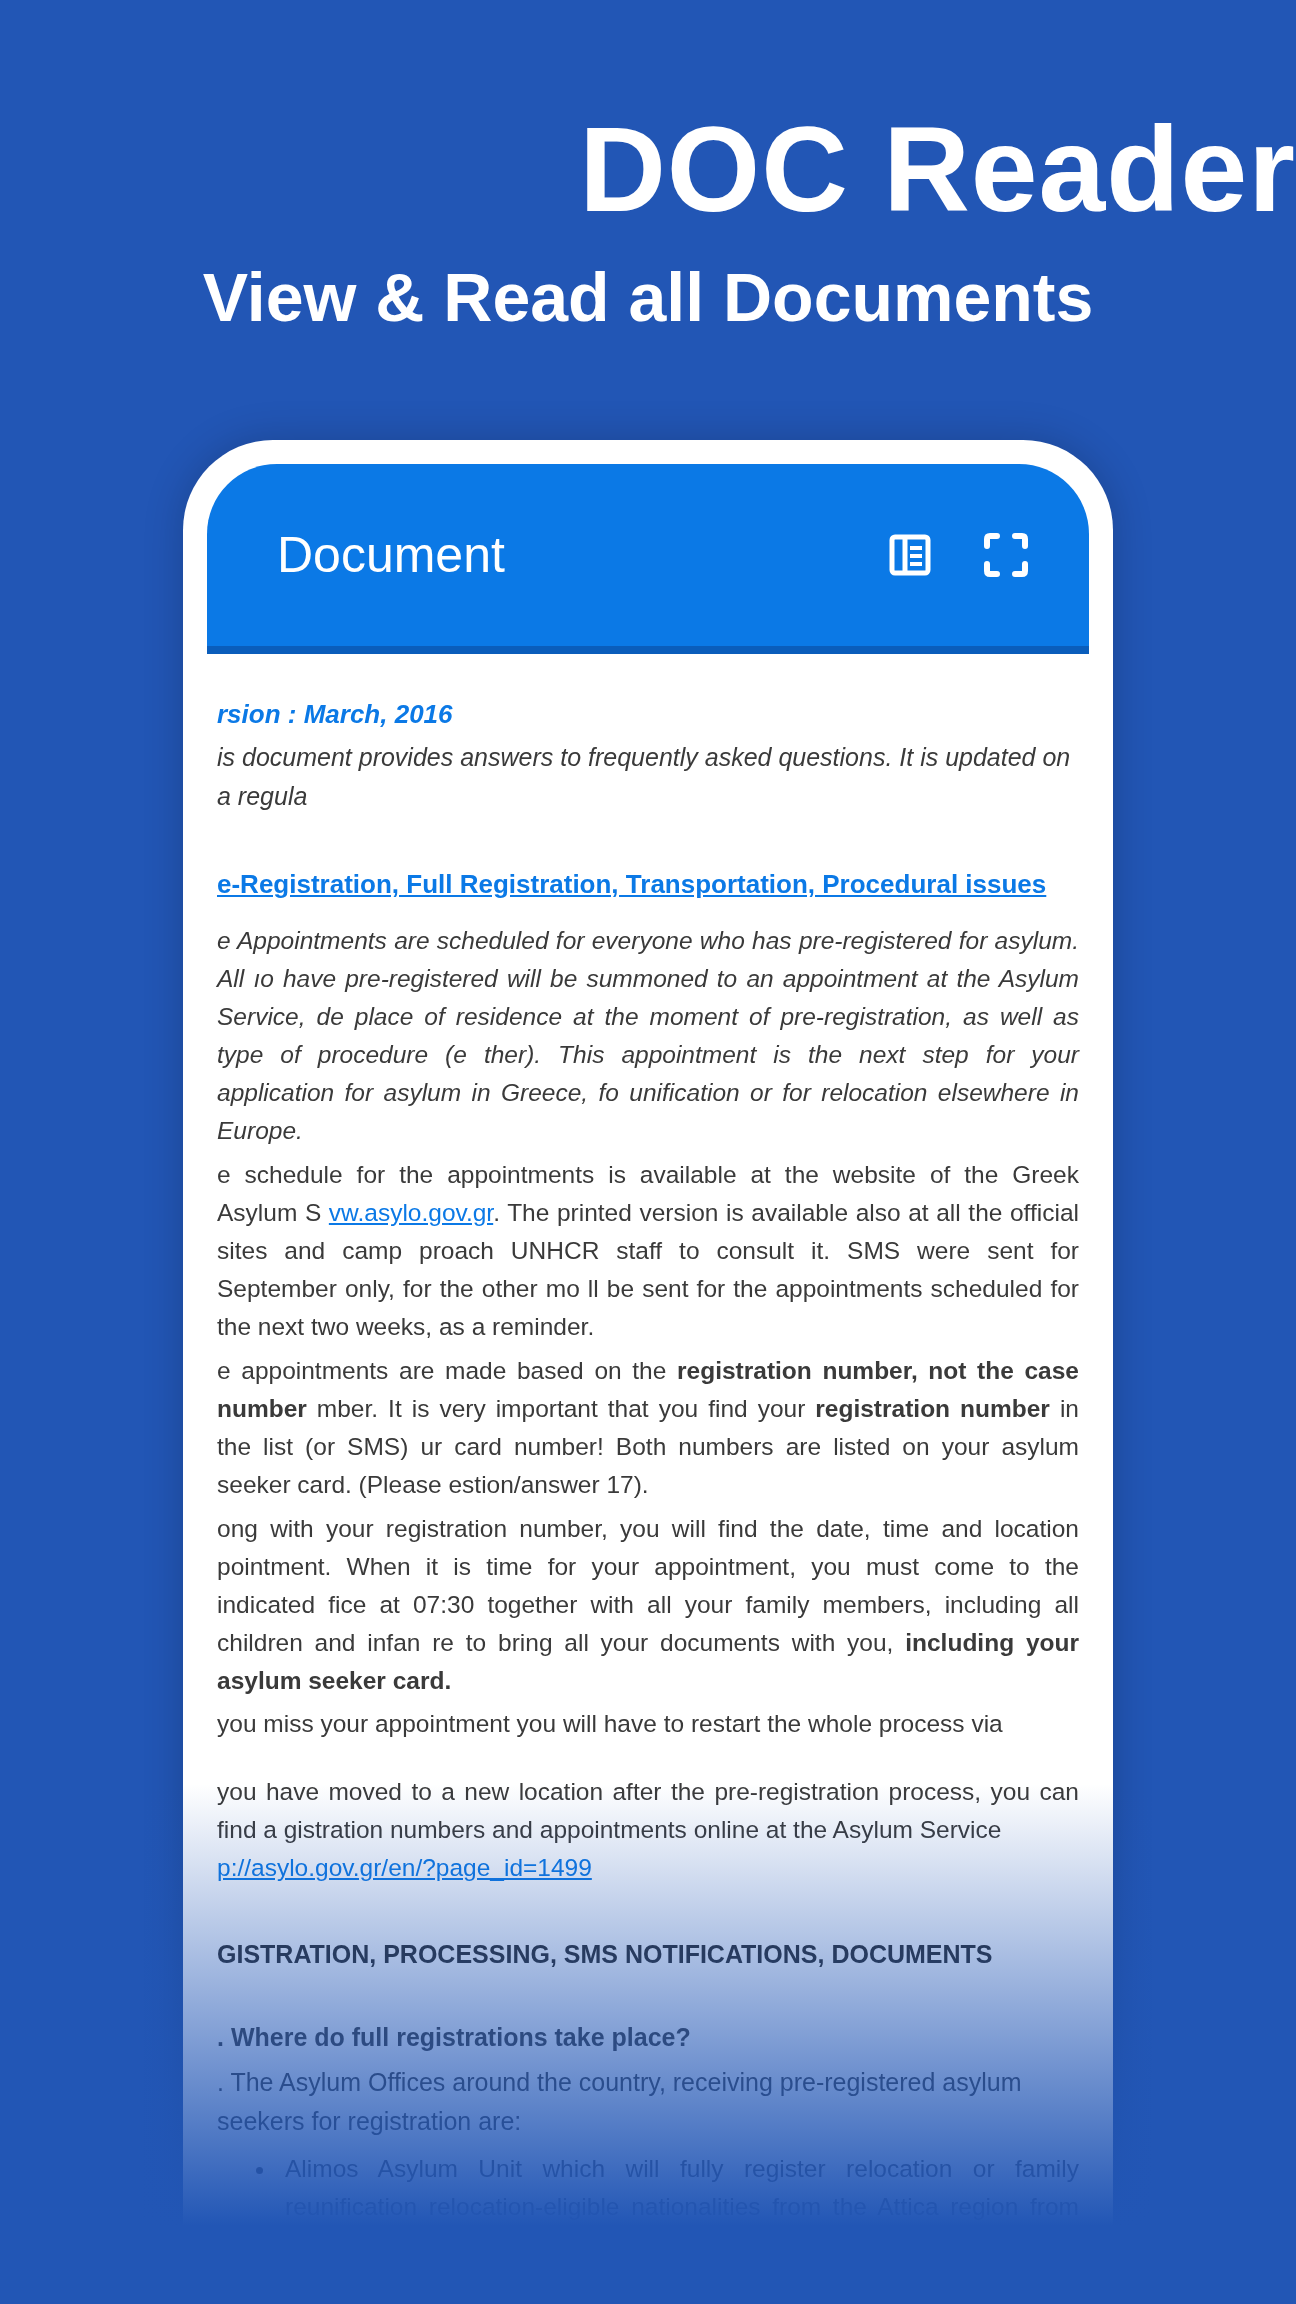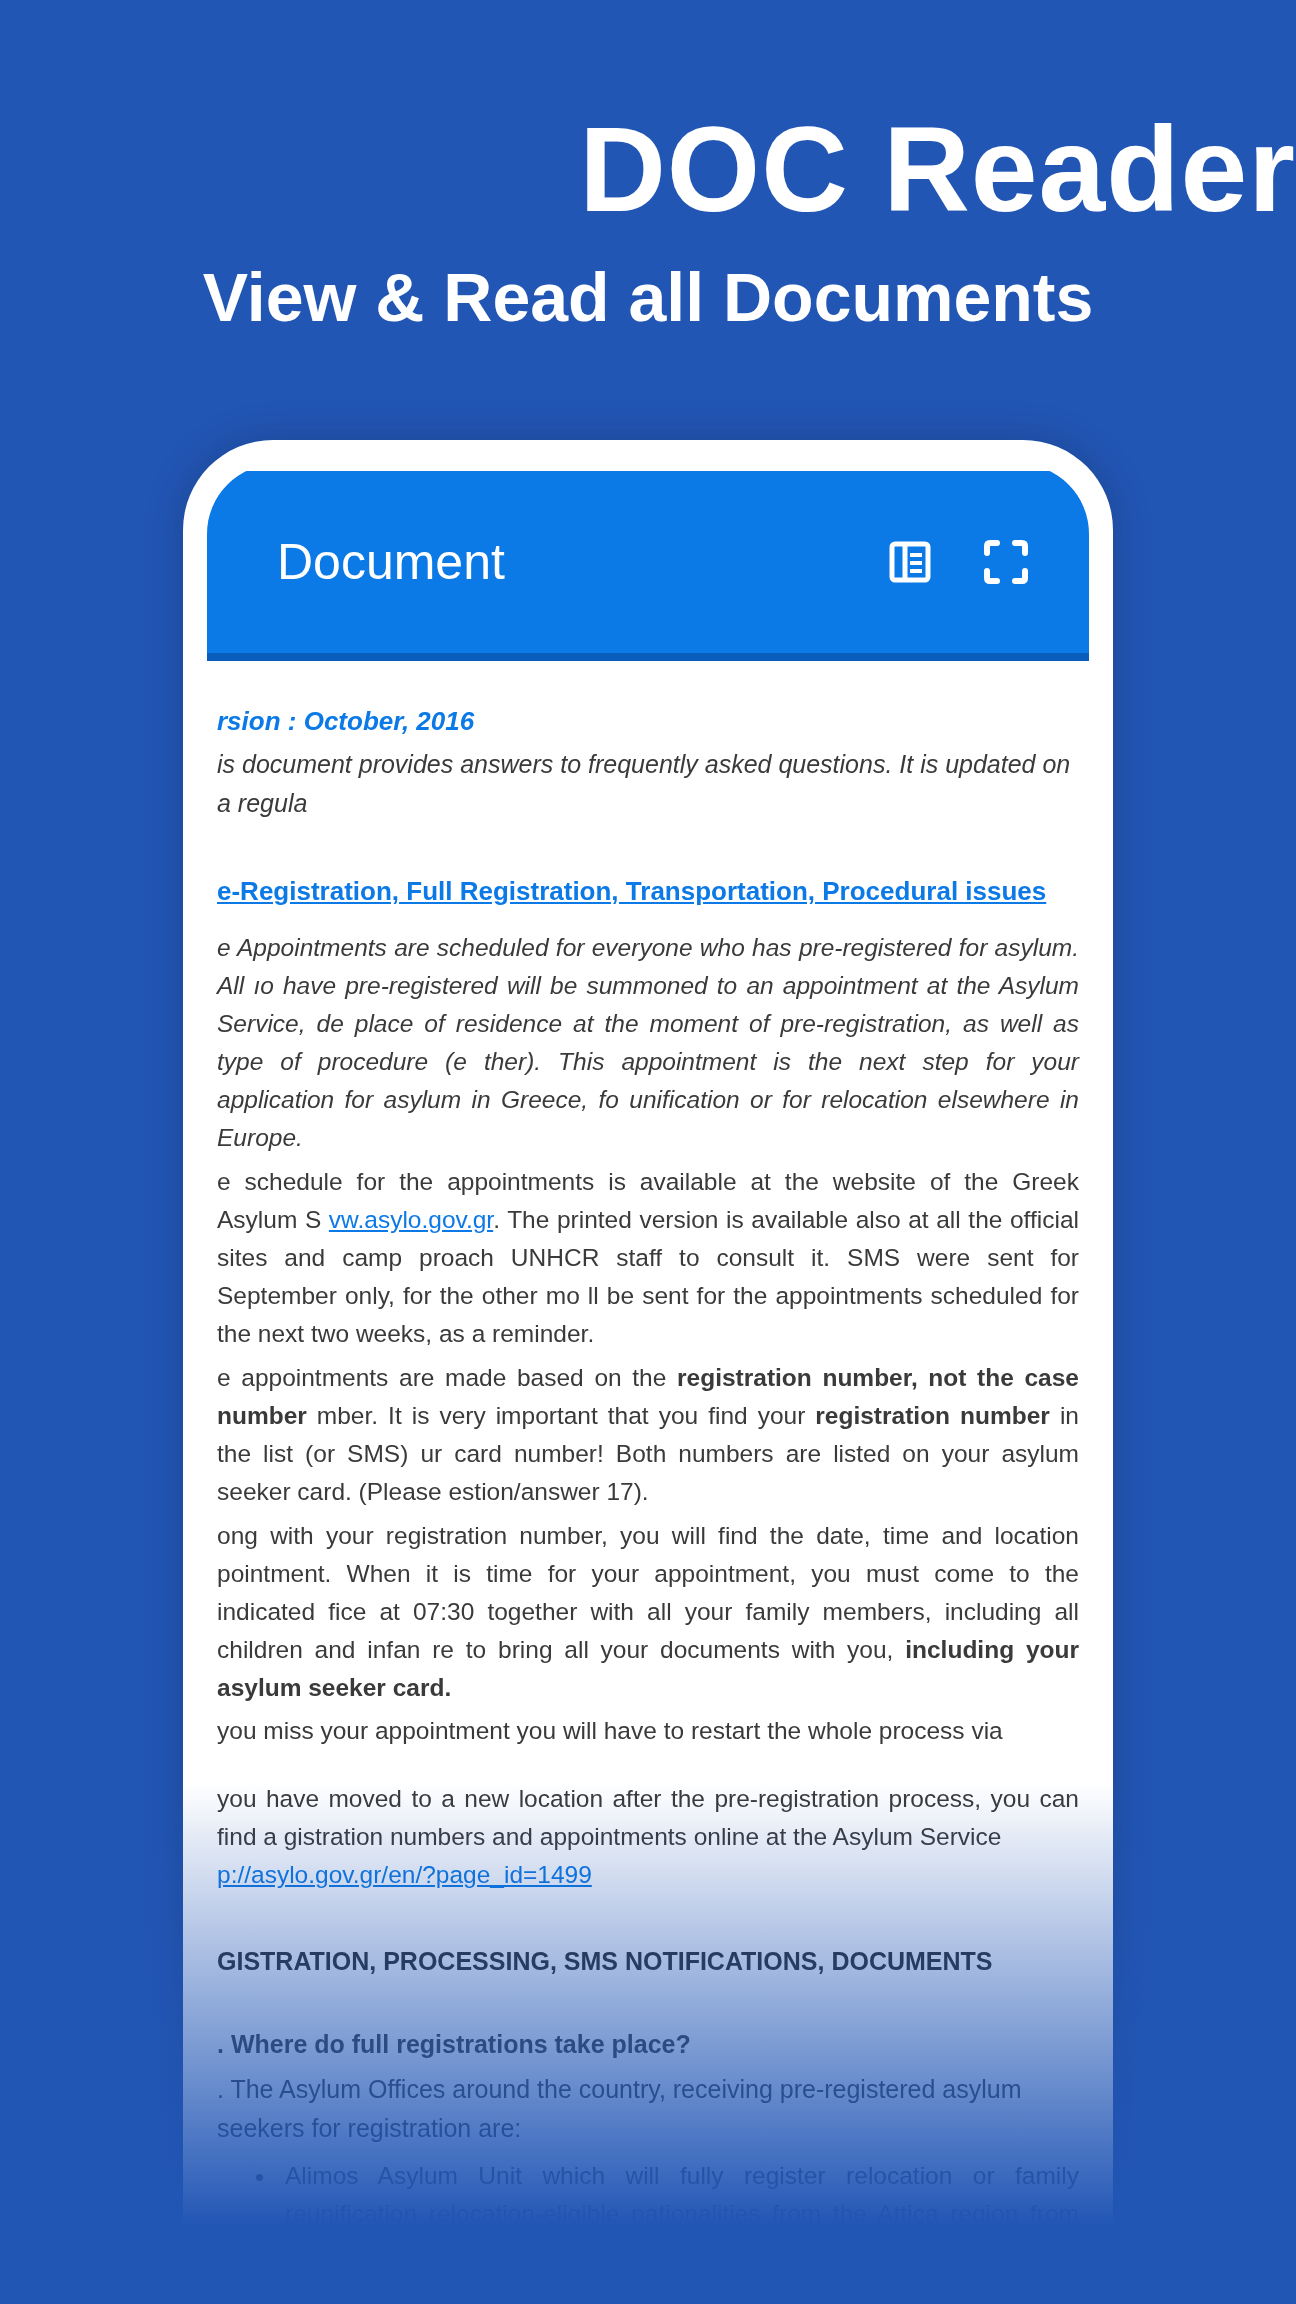--- a/index.html
+++ b/index.html
@@ -49,21 +49,20 @@
   }
   .app-bar {
     background: linear-gradient(#0b79e6, #0b79e6);
     height: 190px;
     display: flex;
     align-items: center;
     justify-content: space-between;
     padding: 0 55px 0 70px;
     color: #fff;
     border-bottom: 8px solid #0a5dbb;
-    margin-top: 7px;
   }
   .app-bar .title {
     font-size: 50px;
     font-weight: 400;
   }
   .app-bar .icons {
     display: flex;
     gap: 40px;
     align-items: center;
   }
@@ -182,21 +181,21 @@
               <path d="M6 16 V9 Q6 6 9 6 H16" stroke="#fff" stroke-width="6" stroke-linecap="round" fill="none"></path>
               <path d="M34 6 H41 Q44 6 44 9 V16" stroke="#fff" stroke-width="6" stroke-linecap="round" fill="none"></path>
               <path d="M44 34 V41 Q44 44 41 44 H34" stroke="#fff" stroke-width="6" stroke-linecap="round" fill="none"></path>
               <path d="M16 44 H9 Q6 44 6 41 V34" stroke="#fff" stroke-width="6" stroke-linecap="round" fill="none"></path>
             </svg>
           </div>
         </div>
       </div>
 
       <div class="doc-body">
-        <div class="version">rsion : October, 2016</div>
+        <div class="version">rsion : March, 2016</div>
         <div class="intro">is document provides answers to frequently asked questions. It is updated on a regula</div>
 
         <span class="link-heading">e-Registration, Full Registration, Transportation, Procedural issues</span>
 
         <div class="para first">e Appointments are scheduled for everyone who has pre-registered for asylum. All ıo have pre-registered will be summoned to an appointment at the Asylum Service, de place of residence at the moment of pre-registration, as well as type of procedure (e ther). This appointment is the next step for your application for asylum in Greece, fo unification or for relocation elsewhere in Europe.</div>
 
         <div class="para">
           <span>e schedule for the appointments is available at the website of the Greek Asylum S </span><span class="link-inline">vw.asylo.gov.gr</span><span>. The printed version is available also at all the official sites and camp proach UNHCR staff to consult it. SMS were sent for September only, for the other mo ll be sent for the appointments scheduled for the next two weeks, as a reminder.</span>
         </div>
 

